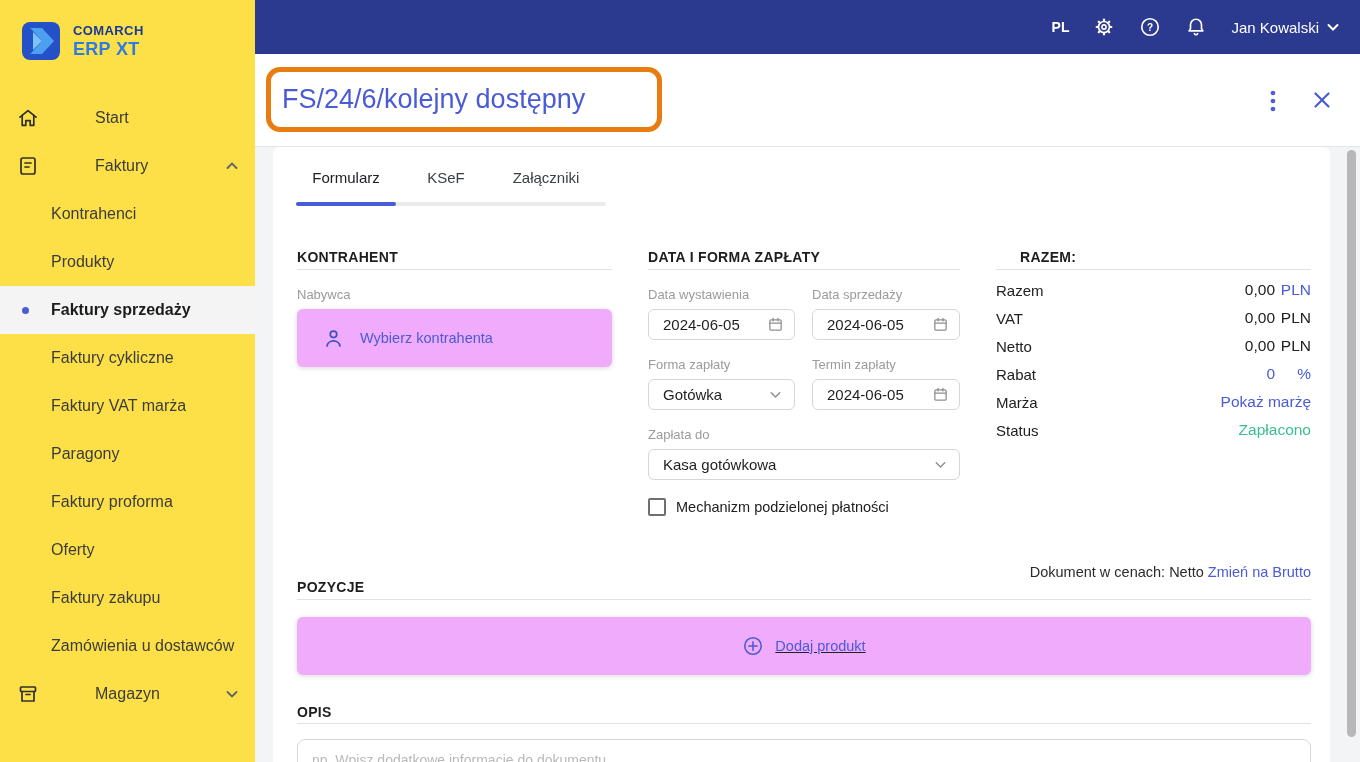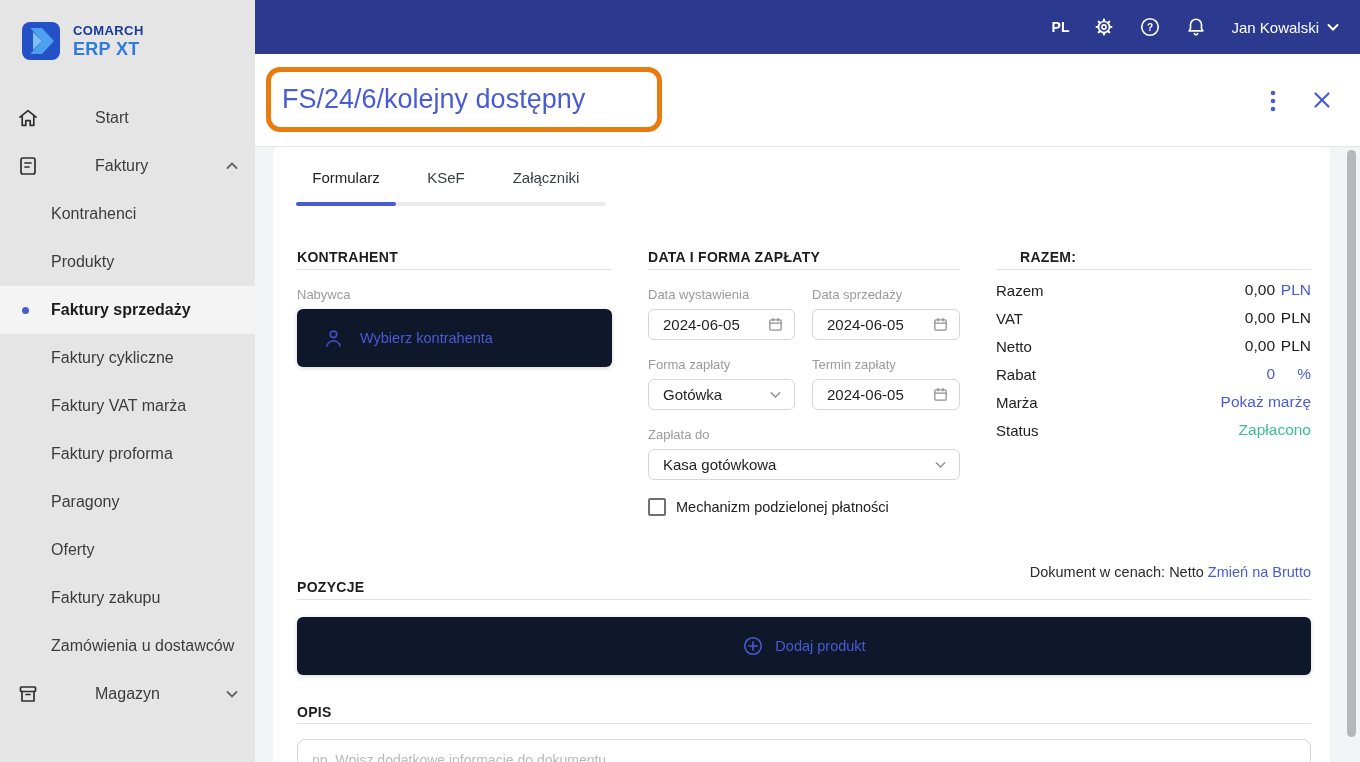--- a/index.html
+++ b/index.html
@@ -1,21 +1,21 @@
 <!DOCTYPE html>
 <html><head>
 <meta charset="utf-8">
 <style>
   * { margin:0; padding:0; box-sizing:border-box; }
   html,body { width:1360px; height:762px; overflow:hidden; }
   body { font-family:"Liberation Sans", sans-serif; background:#fff; position:relative; color:#212121; }
   svg { display:block; }
 
   
-  .sidebar { position:absolute; left:0; top:0; width:255px; height:762px; background:#e5e5e5; z-index:5; }
+  .sidebar { position:absolute; left:0; top:0; width:255px; height:762px; background:#fde047; z-index:5; }
   .logo { position:absolute; left:22px; top:22px; display:flex; align-items:center; }
   .logo-text { margin-left:13px; }
   .logo-line1 { font-size:13px; font-weight:bold; letter-spacing:.4px; color:#16399b; }
   .logo-line2 { font-size:18px; font-weight:bold; letter-spacing:.3px; color:#2e7ce0; margin-top:1px; }
   .nav { position:absolute; top:94px; left:0; right:0; }
   .nav-item { height:48px; display:flex; align-items:center; padding-left:16px; position:relative;
               font-size:16px; color:#3c3c3c; cursor:pointer;gap:44px; }
   .nav-item .nv-icon { width:24px; height:24px; margin-right:11px; color:#2f2f2f; }
   .nav-item.child { padding-left:51px; }
   .nav-item.active { background:#f4f4f4; font-weight:bold; color:#1c1c1c; }
@@ -49,21 +49,21 @@
   .tabs { position:absolute; left:23px; top:22px; display:flex; }
   .tab { width:100px; text-align:center; font-size:15px; color:#3c4043; padding-bottom:14px; cursor:pointer; }
   .tab.active { color:#202124; }
   .tab-track { position:absolute; left:23px; top:55px; width:310px; height:4px; background:#ebebeb; border-radius:2px; }
   .tab-track-active { width:100px; height:4px; background:#4a5bd6; border-radius:2px; }
 
   .sec-h { position:absolute; font-size:14px; font-weight:bold; letter-spacing:.3px; color:#1d1d1d; }
   .sec-u { position:absolute; height:1px; background:#e2e2e2; }
   .f-label { position:absolute; font-size:13px; color:#9b9b9b; }
 
-  .card { position:absolute; background:#0f172a; border-radius:6px; box-shadow:0 1px 5px rgba(0,0,0,.16); }
+  .card { position:absolute; background:#f0abfc; border-radius:6px; box-shadow:0 1px 5px rgba(0,0,0,.16);text-decoration:underline; }
 
   .choose-contractor { display:flex; align-items:center; cursor:pointer; }
   .person-ic { width:23px; height:23px; color:#3f4fc1; position:absolute; left:25px; top:18px; }
   .choose-label { position:absolute; left:63px; top:21px; font-size:14.5px; font-weight:500; color:#4a5bd6; }
 
   .field { position:absolute; height:31px; border:1px solid #d6d6d6; border-radius:6px; background:#fff;
            display:flex; align-items:center; padding:0 10px 0 14px; cursor:pointer; }
   .field .fv { font-size:15px; color:#1f1f1f; flex:1; }
   .field .f-ic { width:17px; height:17px; color:#8f8f8f; }
 
@@ -149,24 +149,24 @@
       <span class="nav-dot"></span>
       <span>Faktury sprzedaży</span>
     </div>
     <div class="nav-item child">
       <span>Faktury cykliczne</span>
     </div>
     <div class="nav-item child">
       <span>Faktury VAT marża</span>
     </div>
     <div class="nav-item child">
+      <span>Paragony</span>
+    </div>
+    <div class="nav-item child">
       <span>Faktury proforma</span>
-    </div>
-    <div class="nav-item child">
-      <span>Paragony</span>
     </div>
     <div class="nav-item child">
       <span>Oferty</span>
     </div>
     <div class="nav-item child">
       <span>Faktury zakupu</span>
     </div>
     <div class="nav-item child">
       <span>Zamówienia u dostawców</span>
     </div>

